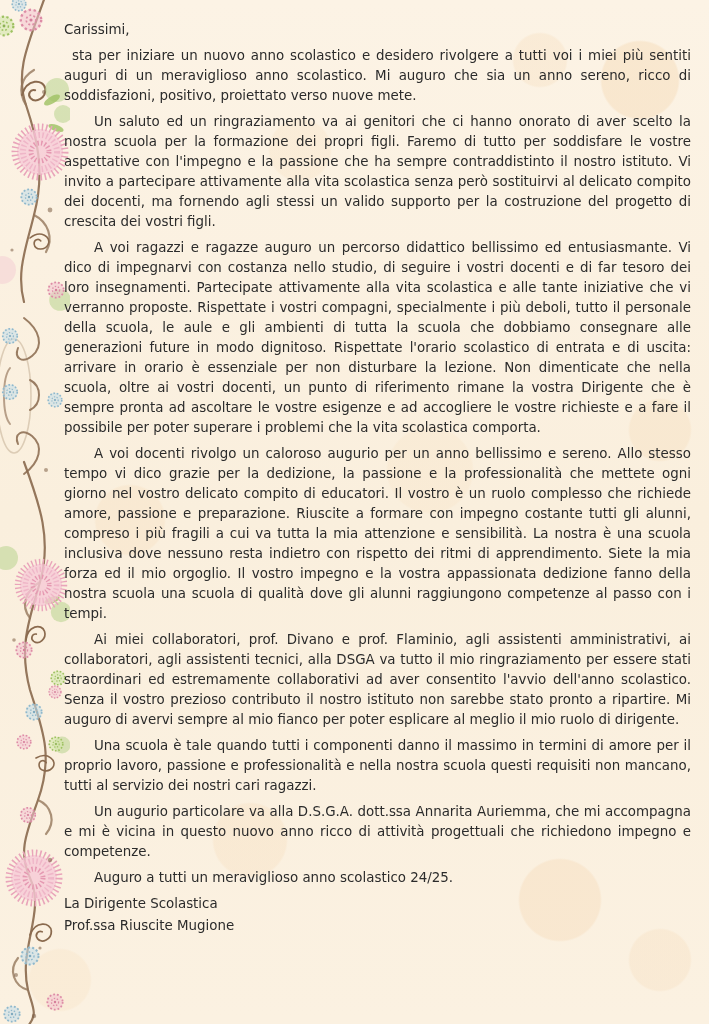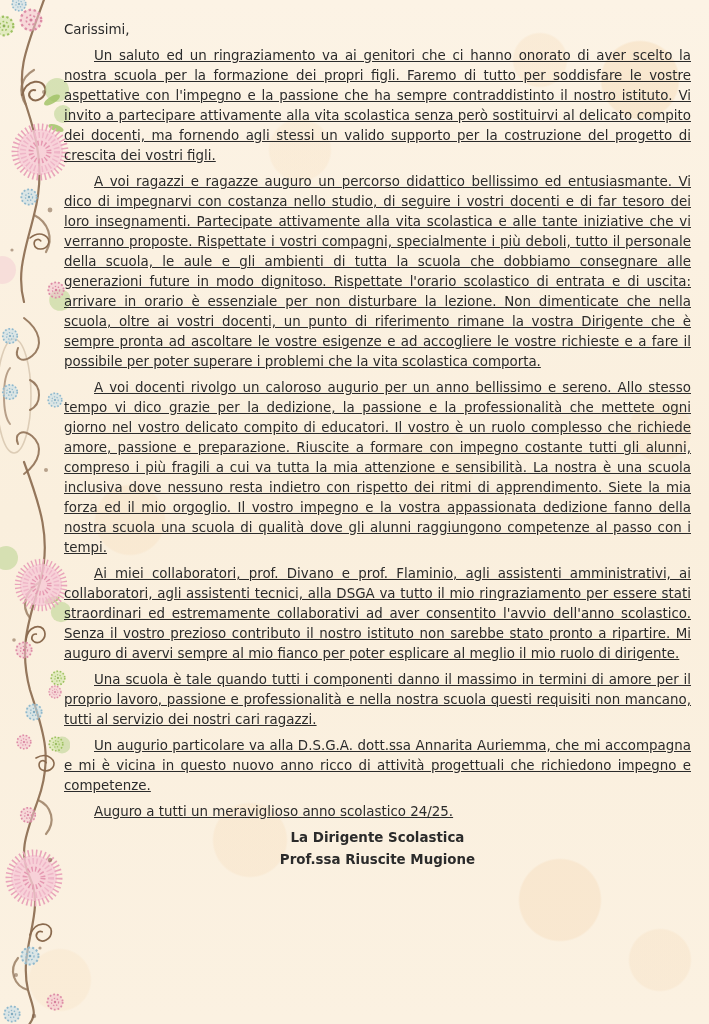--- a/index.html
+++ b/index.html
@@ -24,24 +24,24 @@
   }
   .floral{position:absolute;left:0;top:0;}
   .letter{
     position:absolute;left:64px;top:20px;width:627px;
     font-family:"DejaVu Sans", sans-serif;
     font-size:13.4px;line-height:20px;color:#2b2b2b;
     text-align:justify;
   }
   .letter p{margin:0 0 6px 0;}
   .salutation{text-indent:0;font-weight:bold;font-weight:normal;}
-  .para.indent{text-indent:30px;text-decoration:underline;}
+  .para.indent{text-indent:30px;}
   .para.indent-small{text-indent:8px;}
   .para.closing{text-align:left;}
-  .sig{text-align:center;text-indent:0;margin:2px 0 0 0 !important;font-weight:bold;}
+  .sig{text-indent:0;margin:2px 0 0 0 !important;}
 </style>
 </head>
 <body>
 
 <div class="page">
 
   <svg class="floral" width="70" height="1024" viewBox="0 0 70 1024" aria-hidden="true">
     <defs>
       <g id="pf">
         <circle r="9" fill="#f3c3d0" opacity=".55"></circle>
@@ -145,20 +145,21 @@
         <circle cx="16" cy="975" r="2"></circle>
       <circle cx="34" cy="1016" r="2.2"></circle>
     </g>
   </svg>
 
   <div class="letter">
     <p class="salutation">Carissimi,</p>
 
     <div>
 
+        <p class="para indent-small">sta per iniziare un nuovo anno scolastico e desidero rivolgere a tutti voi i miei più sentiti auguri di un meraviglioso anno scolastico. Mi auguro che sia un anno sereno, ricco di soddisfazioni, positivo, proiettato verso nuove mete.</p>
 
         <p class="para indent">Un saluto ed un ringraziamento va ai genitori che ci hanno onorato di aver scelto la nostra scuola per la formazione dei propri figli. Faremo di tutto per soddisfare le vostre aspettative con l'impegno e la passione che ha sempre contraddistinto il nostro istituto. Vi invito a partecipare attivamente alla vita scolastica senza però sostituirvi al delicato compito dei docenti, ma fornendo agli stessi un valido supporto per la costruzione del progetto di crescita dei vostri figli.</p>
 
         <p class="para indent">A voi ragazzi e ragazze auguro un percorso didattico bellissimo ed entusiasmante. Vi dico di impegnarvi con costanza nello studio, di seguire i vostri docenti e di far tesoro dei loro insegnamenti. Partecipate attivamente alla vita scolastica e alle tante iniziative che vi verranno proposte. Rispettate i vostri compagni, specialmente i più deboli, tutto il personale della scuola, le aule e gli ambienti di tutta la scuola che dobbiamo consegnare alle generazioni future in modo dignitoso. Rispettate l'orario scolastico di entrata e di uscita: arrivare in orario è essenziale per non disturbare la lezione. Non dimenticate che nella scuola, oltre ai vostri docenti, un punto di riferimento rimane la vostra Dirigente che è sempre pronta ad ascoltare le vostre esigenze e ad accogliere le vostre richieste e a fare il possibile per poter superare i problemi che la vita scolastica comporta.</p>
 
 
         <p class="para indent">A voi docenti rivolgo un caloroso augurio per un anno bellissimo e sereno. Allo stesso tempo vi dico grazie per la dedizione, la passione e la professionalità che mettete ogni giorno nel vostro delicato compito di educatori. Il vostro è un ruolo complesso che richiede amore, passione e preparazione. Riuscite a formare con impegno costante tutti gli alunni, compreso i più fragili a cui va tutta la mia attenzione e sensibilità. La nostra è una scuola inclusiva dove nessuno resta indietro con rispetto dei ritmi di apprendimento. Siete la mia forza ed il mio orgoglio. Il vostro impegno e la vostra appassionata dedizione fanno della nostra scuola una scuola di qualità dove gli alunni raggiungono competenze al passo con i tempi.</p>
 
         <p class="para indent">Ai miei collaboratori, prof. Divano e prof. Flaminio, agli assistenti amministrativi, ai collaboratori, agli assistenti tecnici, alla DSGA va tutto il mio ringraziamento per essere stati straordinari ed estremamente collaborativi ad aver consentito l'avvio dell'anno scolastico. Senza il vostro prezioso contributo il nostro istituto non sarebbe stato pronto a ripartire. Mi auguro di avervi sempre al mio fianco per poter esplicare al meglio il mio ruolo di dirigente.</p>
 

